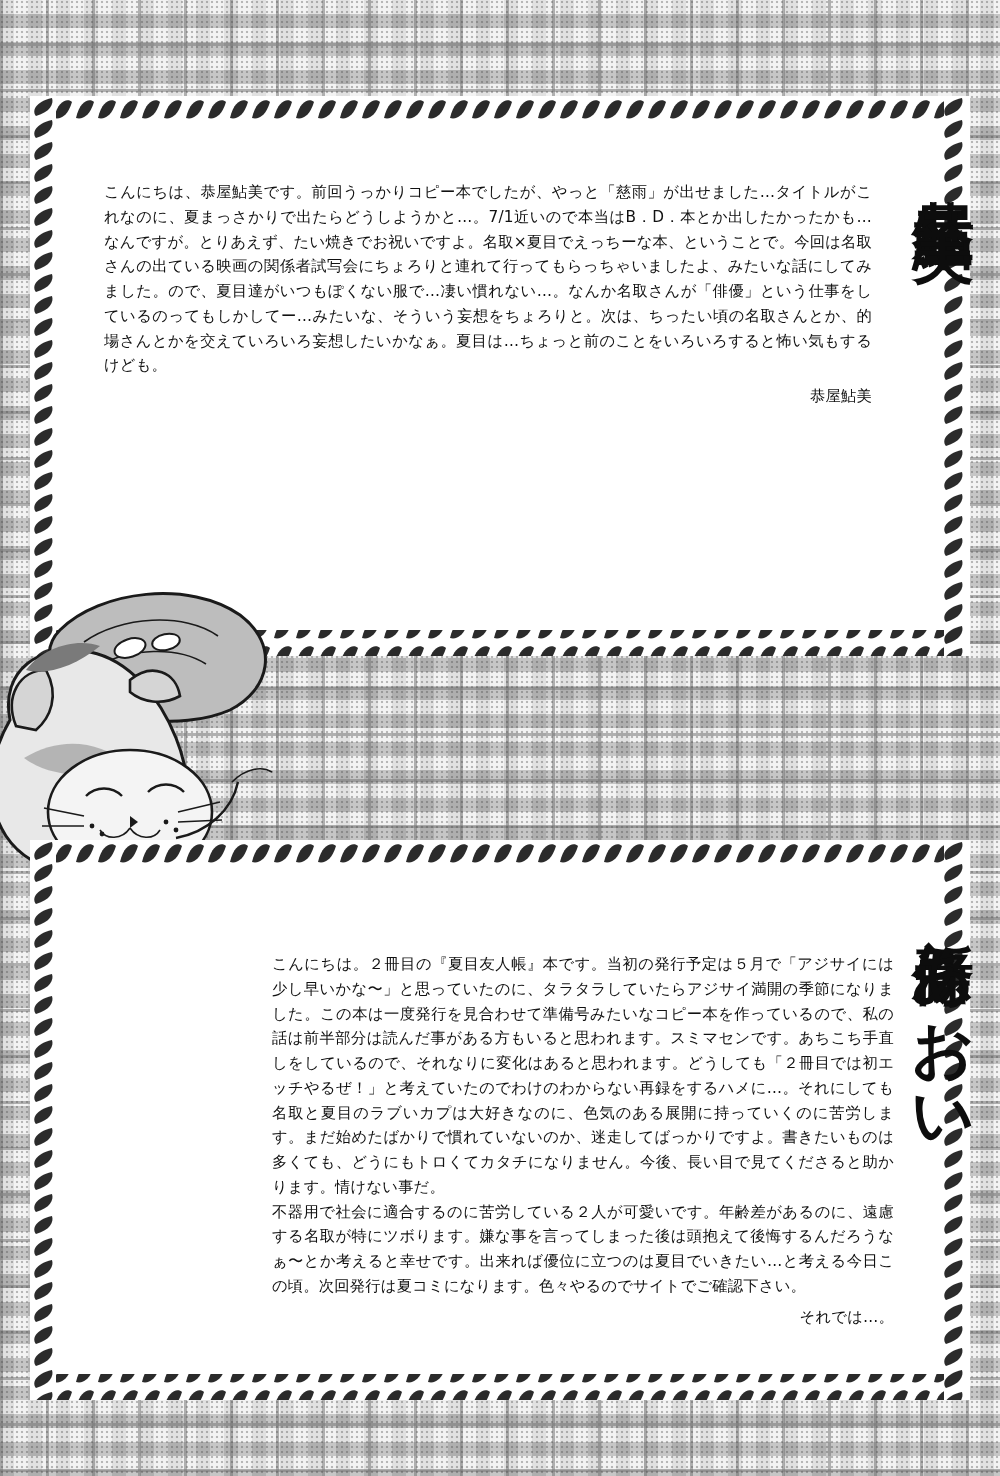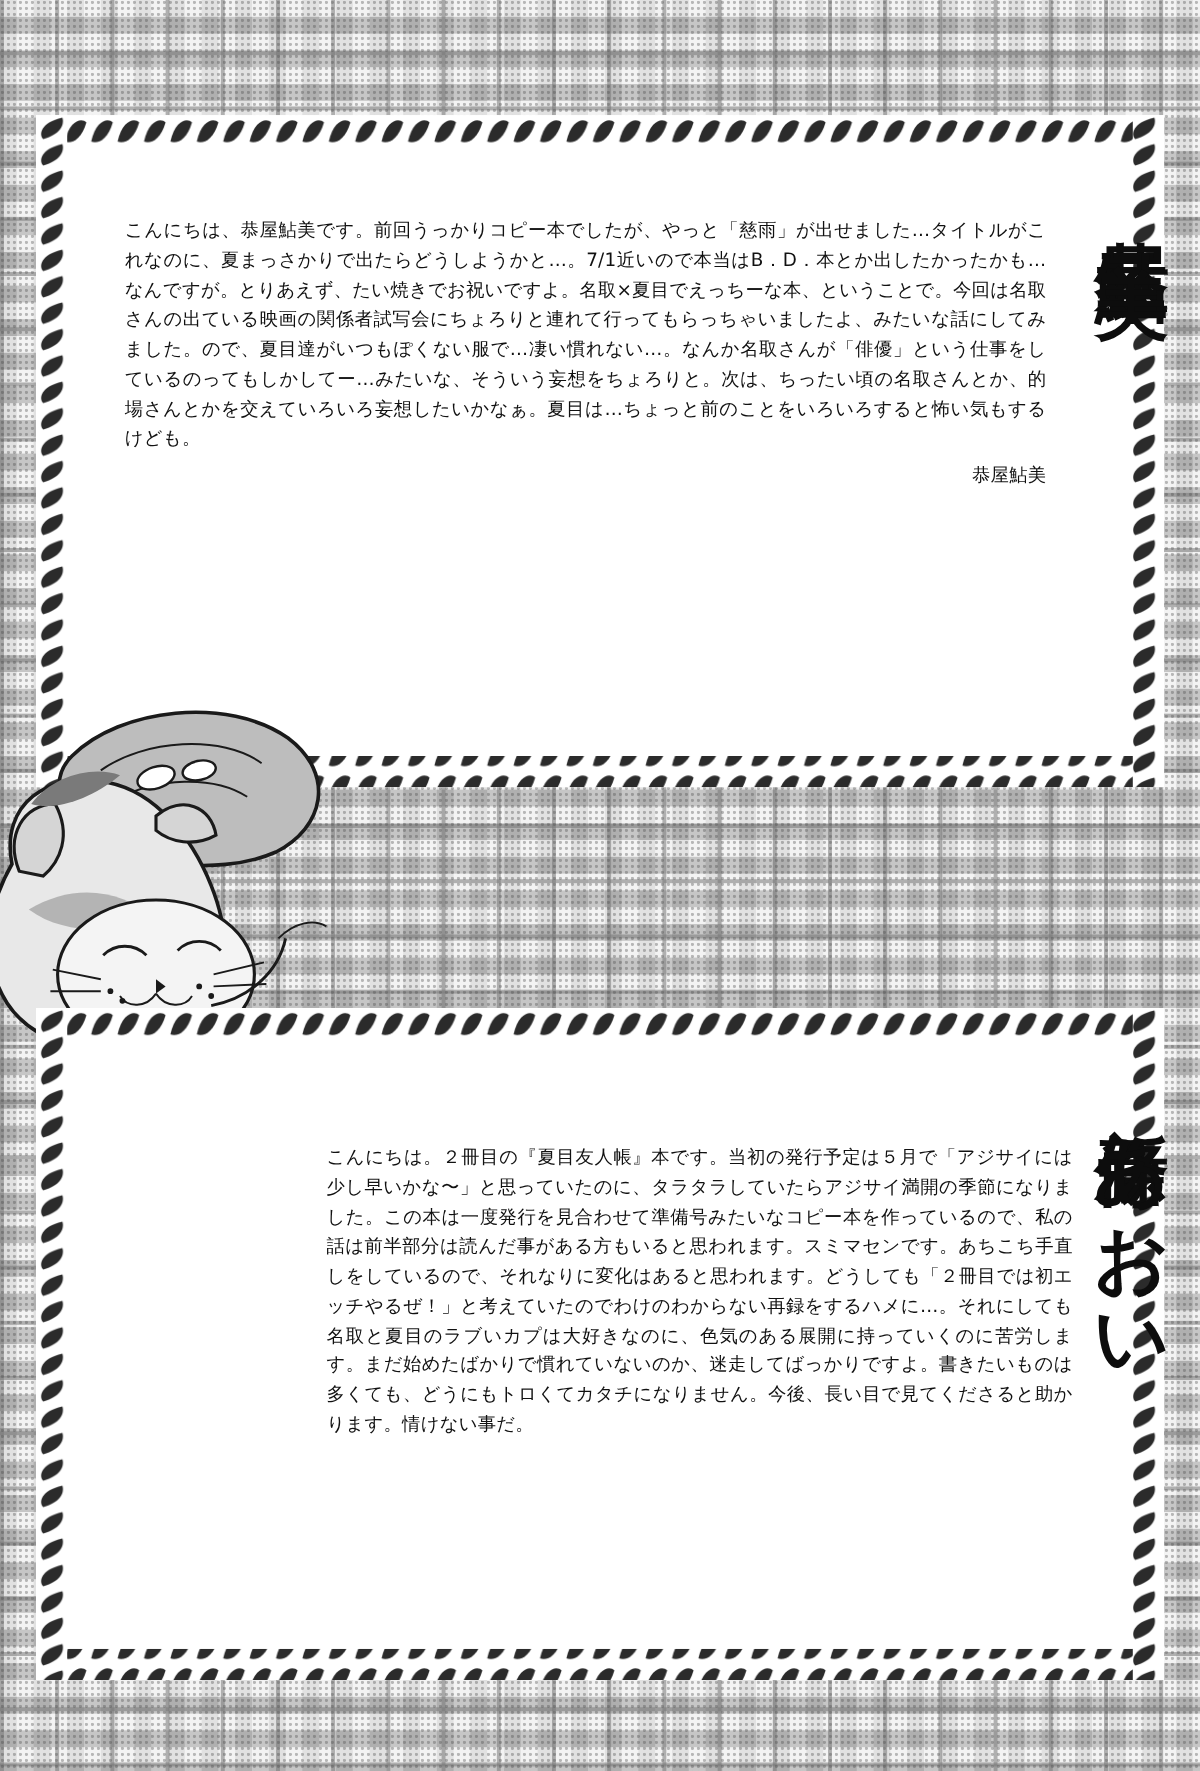--- a/index.html
+++ b/index.html
@@ -218,15 +218,17 @@
       <rect x="0" y="0" width="26" height="560" fill="url(#leafV)"></rect>
       <rect x="914" y="0" width="26" height="560" fill="url(#leafV)"></rect>
       <rect x="26" y="26" width="888" height="508" fill="#ffffff"></rect>
     </svg>
   </div>
 </div>
 
 <div class="body-text" id="text-bottom">
   <span>こんにちは。２冊目の『夏目友人帳』本です。当初の発行予定は５月で「アジサイには少し早いかな〜」と思っていたのに、タラタラしていたらアジサイ満開の季節になりました。この本は一度発行を見合わせて準備号みたいなコピー本を作っているので、私の話は前半部分は読んだ事がある方もいると思われます。スミマセンです。あちこち手直しをしているので、それなりに変化はあると思われます。どうしても「２冊目では初エッチやるぜ！」と考えていたのでわけのわからない再録をするハメに…。それにしても名取と夏目のラブいカプは大好きなのに、色気のある展開に持っていくのに苦労します。まだ始めたばかりで慣れていないのか、迷走してばっかりですよ。書きたいものは多くても、どうにもトロくてカタチになりません。今後、長い目で見てくださると助かります。情けない事だ。</span>
   <br>
+  <span>不器用で社会に適合するのに苦労している２人が可愛いです。年齢差があるのに、遠慮する名取が特にツボります。嫌な事を言ってしまった後は頭抱えて後悔するんだろうなぁ〜とか考えると幸せです。出来れば優位に立つのは夏目でいきたい…と考える今日この頃。次回発行は夏コミになります。色々やるのでサイトでご確認下さい。</span>
+  <span class="sig">それでは…。</span>
 </div>
 
 <div class="vert-name" id="vname-bottom">新條あおい</div>
 
 </body></html>

